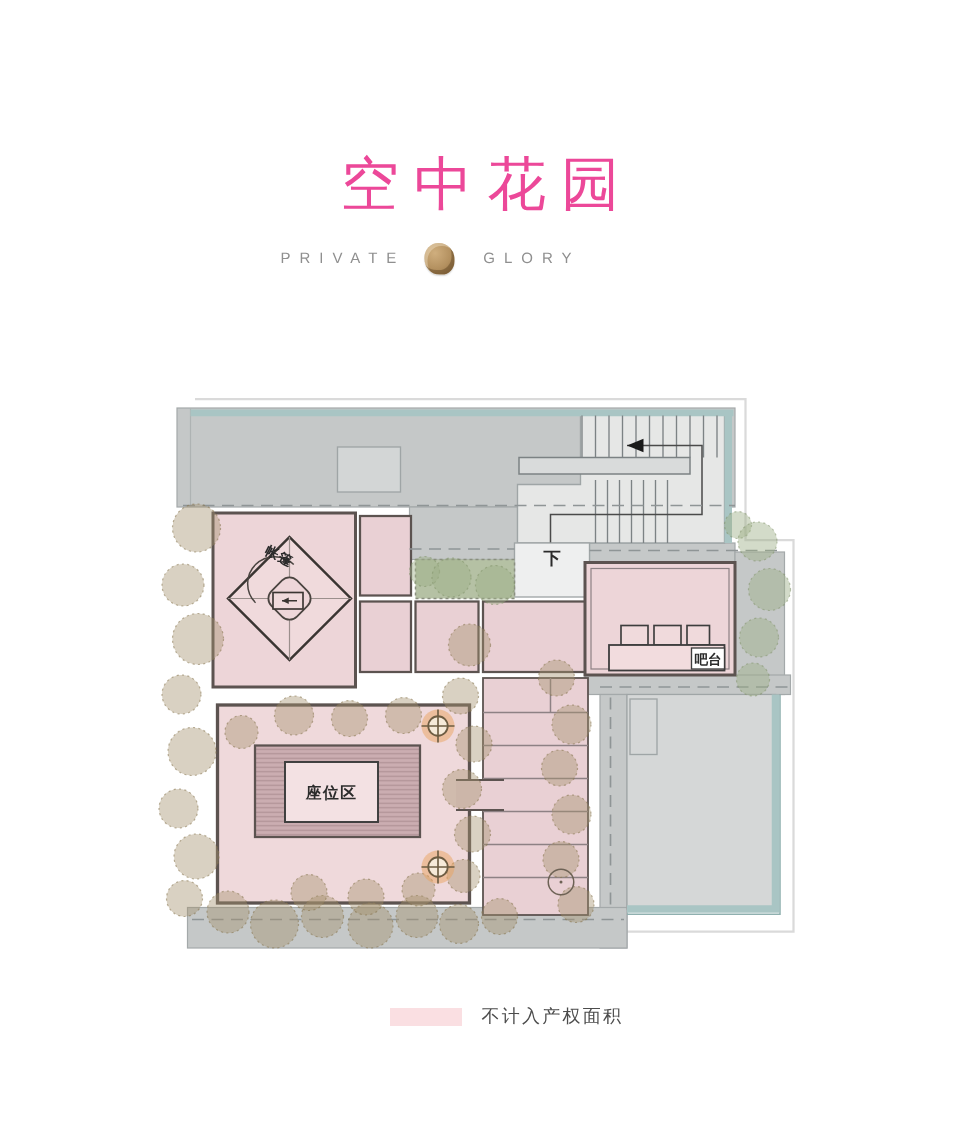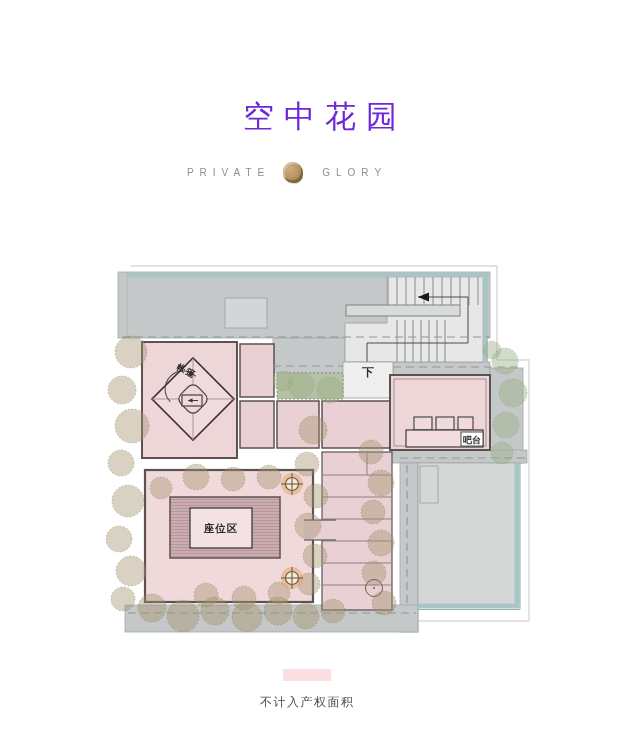--- a/index.html
+++ b/index.html
@@ -1,28 +1,28 @@
 <!DOCTYPE html>
 <html><head>
 <meta charset="utf-8">
 <style>
   html,body{margin:0;padding:0;background:#ffffff;}
   .page{position:relative;width:640px;height:754px;background:#ffffff;overflow:hidden;
         font-family:"Liberation Sans","DejaVu Sans",sans-serif;}
   .title{position:absolute;top:96px;left:0;width:640px;text-align:center;
          font-family:"Liberation Serif","DejaVu Serif",serif;
-         font-size:31px;font-weight:400;color:#6d28d9;letter-spacing:10px;text-indent:10px;}
+         font-size:39px;font-weight:400;color:#ec4899;letter-spacing:10px;text-indent:10px;}
   .subtitle{position:absolute;top:160px;left:0;width:568px;height:24px;
             display:flex;align-items:center;justify-content:center;gap:13px;}
   .subtitle .word{font-size:10px;color:#8f8f8f;letter-spacing:6px;text-indent:6px;}
   .seal{display:inline-block;width:20px;height:21px;
         background:radial-gradient(circle at 35% 32%,#cfae7e 0%,#b3905f 55%,#8a6a3e 100%);
         border-radius:46% 52% 42% 50%;box-shadow:inset -2px -3px 0 rgba(90,64,32,.45), inset 2px 2px 0 rgba(255,244,220,.35), 0 1px 1px rgba(0,0,0,.15);}
   .plan-svg{position:absolute;top:0;left:0;width:640px;height:754px;}
-  .legend{position:absolute;top:669px;left:260px;display:flex;align-items:center;gap:13px;flex-direction:column;}
+  .legend{position:absolute;top:669px;left:260px;display:flex;align-items:center;gap:13px;}
   .legend .swatch{width:48px;height:12px;background:#fadfe2;}
   .legend .lab{font-size:12px;color:#4c4c4c;letter-spacing:1.5px;}
 
   
   .wall{stroke:#5c5350;}
   .thin{stroke:#8d8184;}
   .treadline{stroke:#7c8284;stroke-width:0.9;}
   .tree-b{fill:#a5916e;fill-opacity:.42;stroke:#86744f;stroke-width:.8;stroke-opacity:.55;stroke-dasharray:1.4 2.2;}
   .tree-g{fill:#9eb087;fill-opacity:.45;stroke:#7e8f66;stroke-width:.8;stroke-opacity:.5;stroke-dasharray:1.4 2.2;}
   .cjk{font-family:"Liberation Sans","DejaVu Sans",sans-serif;fill:#2b2b2b;}

